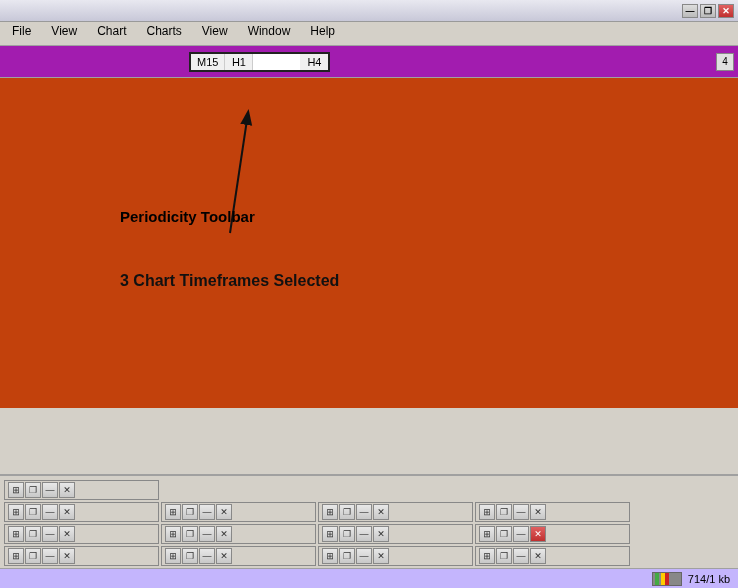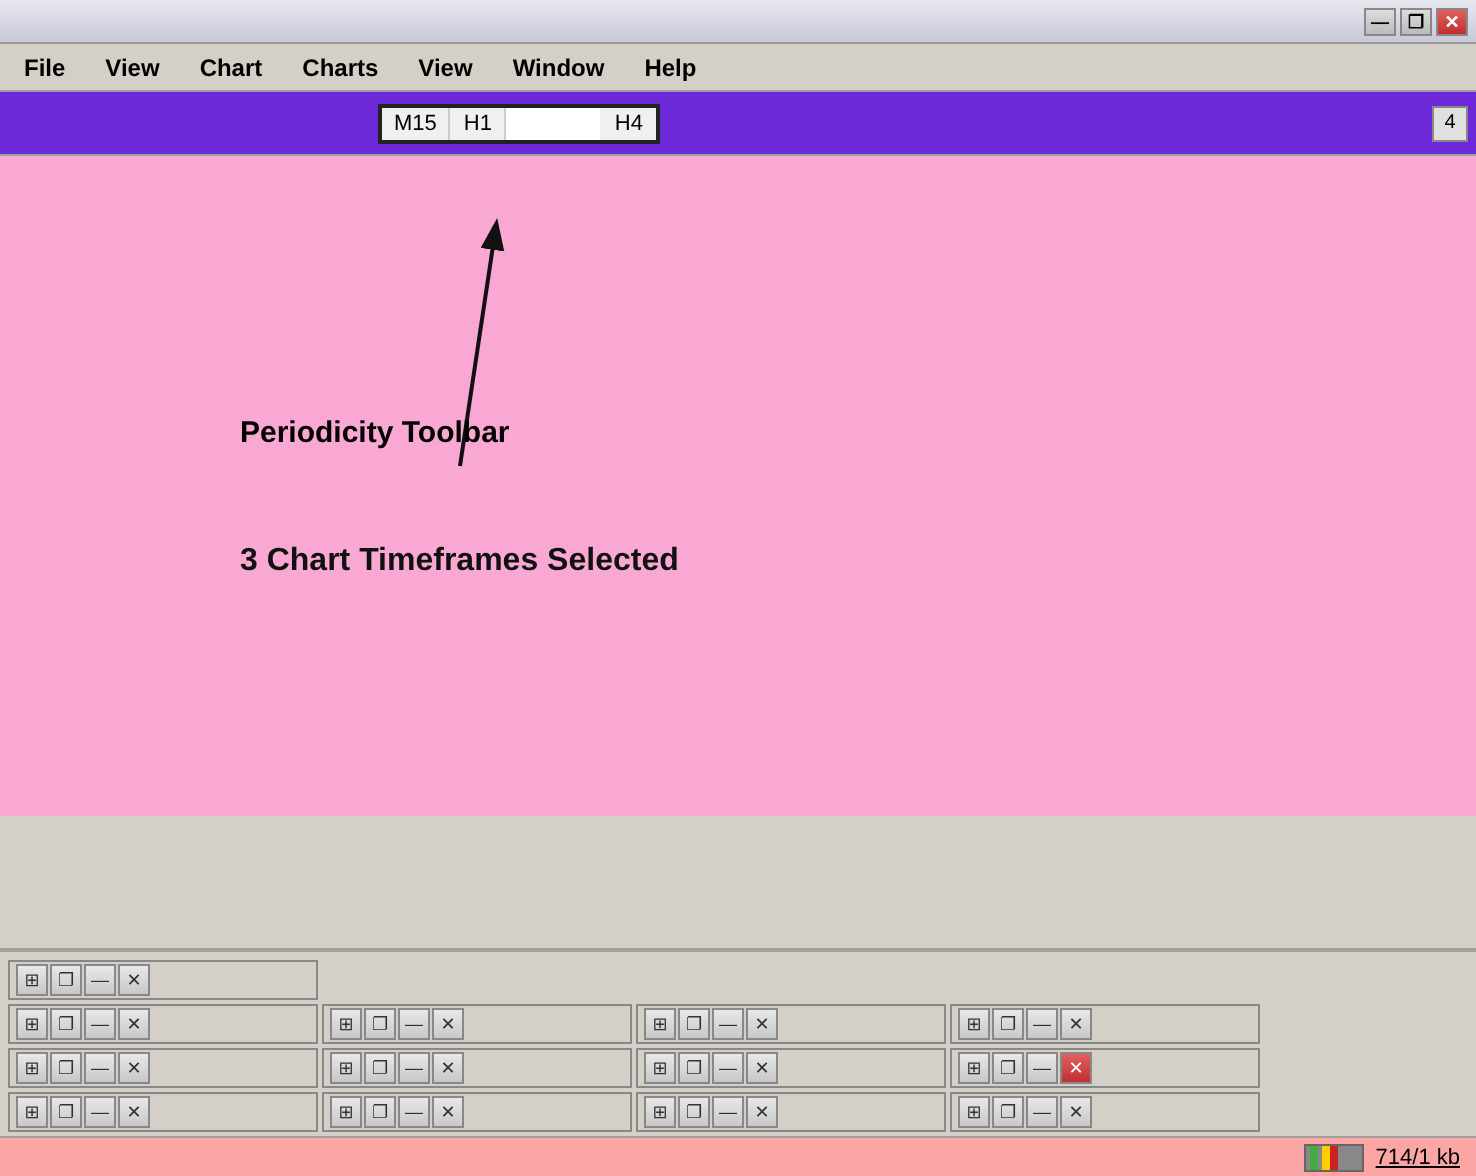--- a/index.html
+++ b/index.html
@@ -44,36 +44,34 @@
       color: white;
     }
     .title-btn.minimize { }
     .title-btn.restore { }
 
     
     .menu-bar {
       background: #d4d0c8;
       height: 24px;
       display: flex;
-      align-items: center;
       padding: 0 4px;
       border-bottom: 1px solid #a0a0a0;
       gap: 4px;
-      font-weight: bold;
     }
     .menu-item {
       padding: 2px 8px;
       cursor: pointer;
       font-size: 12px;
       color: #000;
     }
 
     
     .toolbar-area {
-      background: #6d28d9;
+      background: #a21caf;
       height: 32px;
       display: flex;
       align-items: center;
       padding: 0 4px;
       border-bottom: 1px solid #a0a0a0;
       position: relative;
     }
     .periodicity-toolbar {
       display: flex;
       align-items: center;
@@ -104,48 +102,47 @@
       border: 1px solid #888;
       display: flex;
       align-items: center;
       justify-content: center;
       font-size: 10px;
       cursor: pointer;
     }
 
     
     .main-content {
-      background: #f9a8d4;
+      background: #c2410c;
       position: relative;
       display: flex;
       flex-direction: column;
       align-items: center;
       justify-content: center;
     }
 
     
     .bottom-panel {
       position: absolute;
       bottom: 0;
       left: 0;
       right: 0;
       background: #d4d0c8;
       border-top: 2px solid #a0a0a0;
     }
 
     .bottom-status {
       height: 20px;
-      background: #fca5a5;
+      background: #c4b5fd;
       border-top: 1px solid #a0a0a0;
       display: flex;
       align-items: center;
       justify-content: flex-end;
       padding-right: 8px;
       font-size: 11px;
-      text-decoration: underline;
     }
 
     .status-icon {
       width: 30px;
       height: 14px;
       background: linear-gradient(to right, #888 2px, #44aa44 2px, #44aa44 6px, #888 6px, #888 8px, #ffcc00 8px, #ffcc00 12px, #cc2222 12px, #cc2222 16px, #888 16px);
       margin-right: 6px;
       border: 1px solid #666;
     }
 

